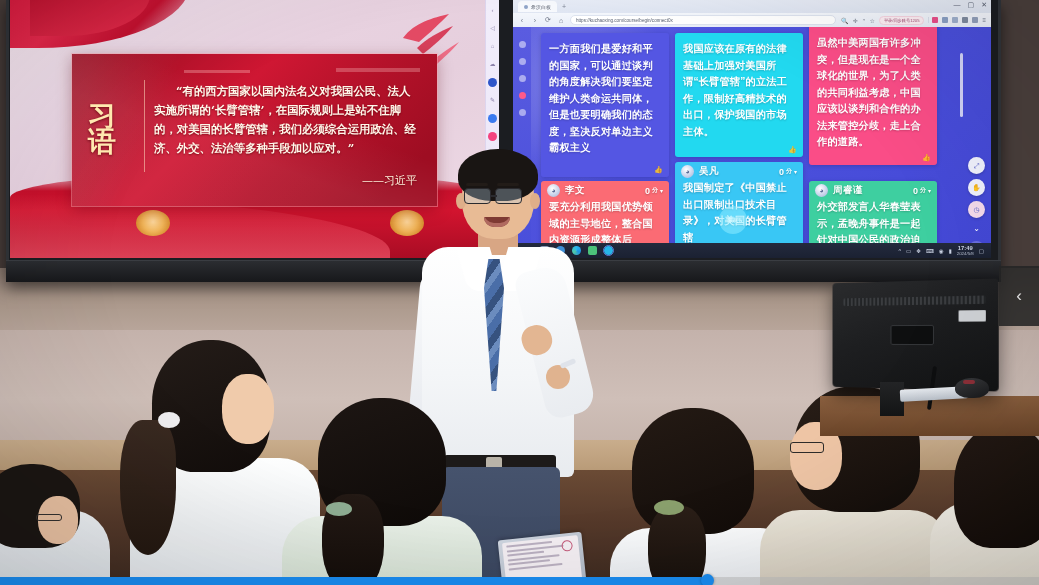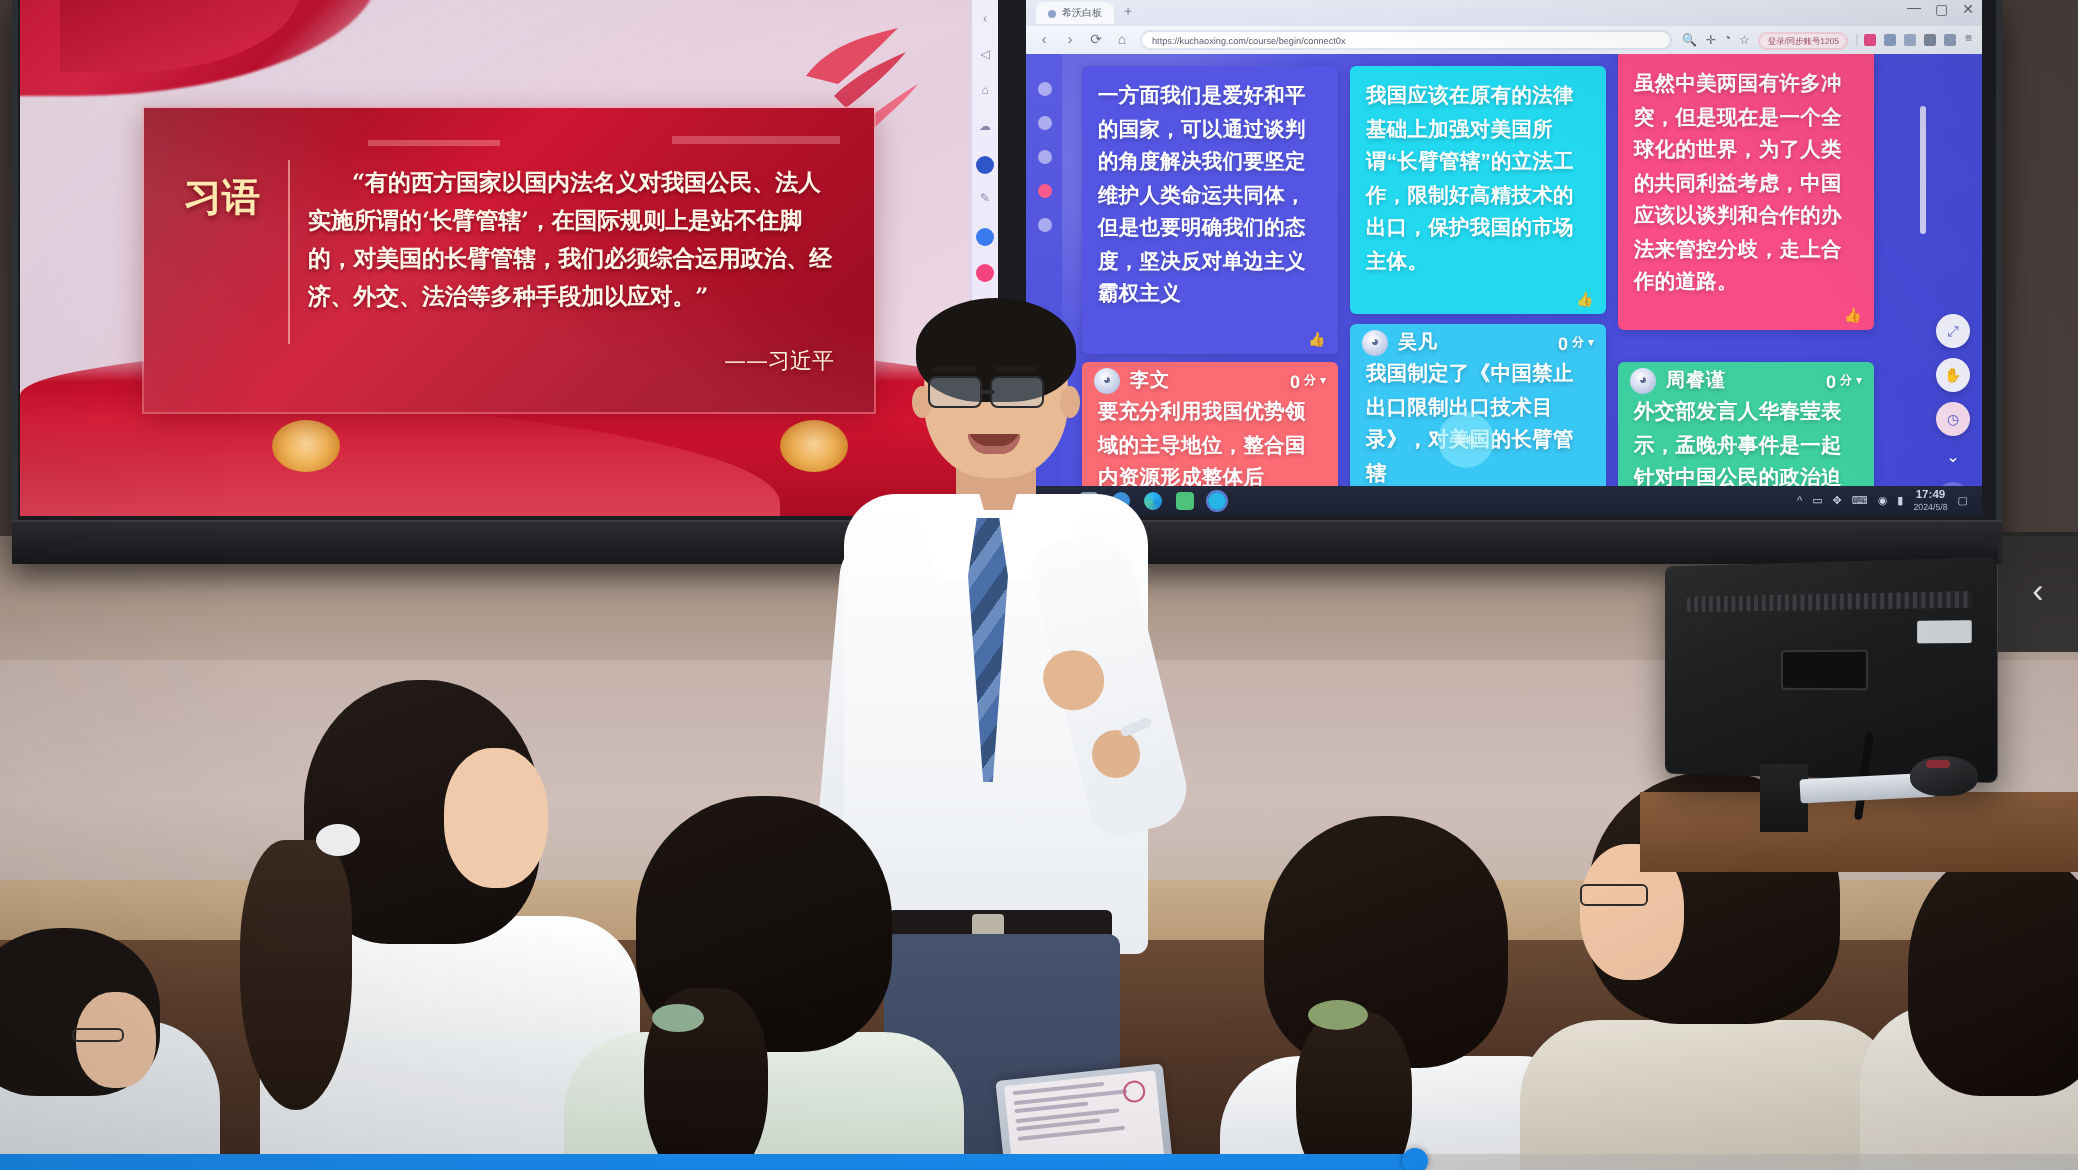--- a/index.html
+++ b/index.html
@@ -134,24 +134,24 @@
   }
   .quote-head-line {
     position: absolute; left: 112px; top: 16px; width: 66px; height: 3px;
     background: rgba(255,190,190,.35);
   }
   .quote-head-line2 {
     position: absolute; left: 264px; top: 14px; width: 84px; height: 4px;
     background: rgba(255,200,200,.3);
   }
   .quote-label {
-    position: absolute; left: 16px; top: 32px; width: 42px;
+    position: absolute; left: 16px; top: 49px; width: 42px;
     color: #ffe9b0;
-    font-size: 19px; line-height: 26px; font-weight: 700;
-    text-align: right;
+    font-size: 28px; line-height: 26px; font-weight: 700;
+    text-align: left;
     font-family: "DejaVu Serif", "Liberation Serif", serif;
     text-shadow: 0 1px 3px rgba(90,0,10,.8);
     z-index: 2;
   }
   .quote-divider {
     position: absolute; left: 72px; top: 26px; width: 1px; height: 92px;
     background: rgba(255,220,190,.55);
     z-index: 2;
   }
   .quote-body {

